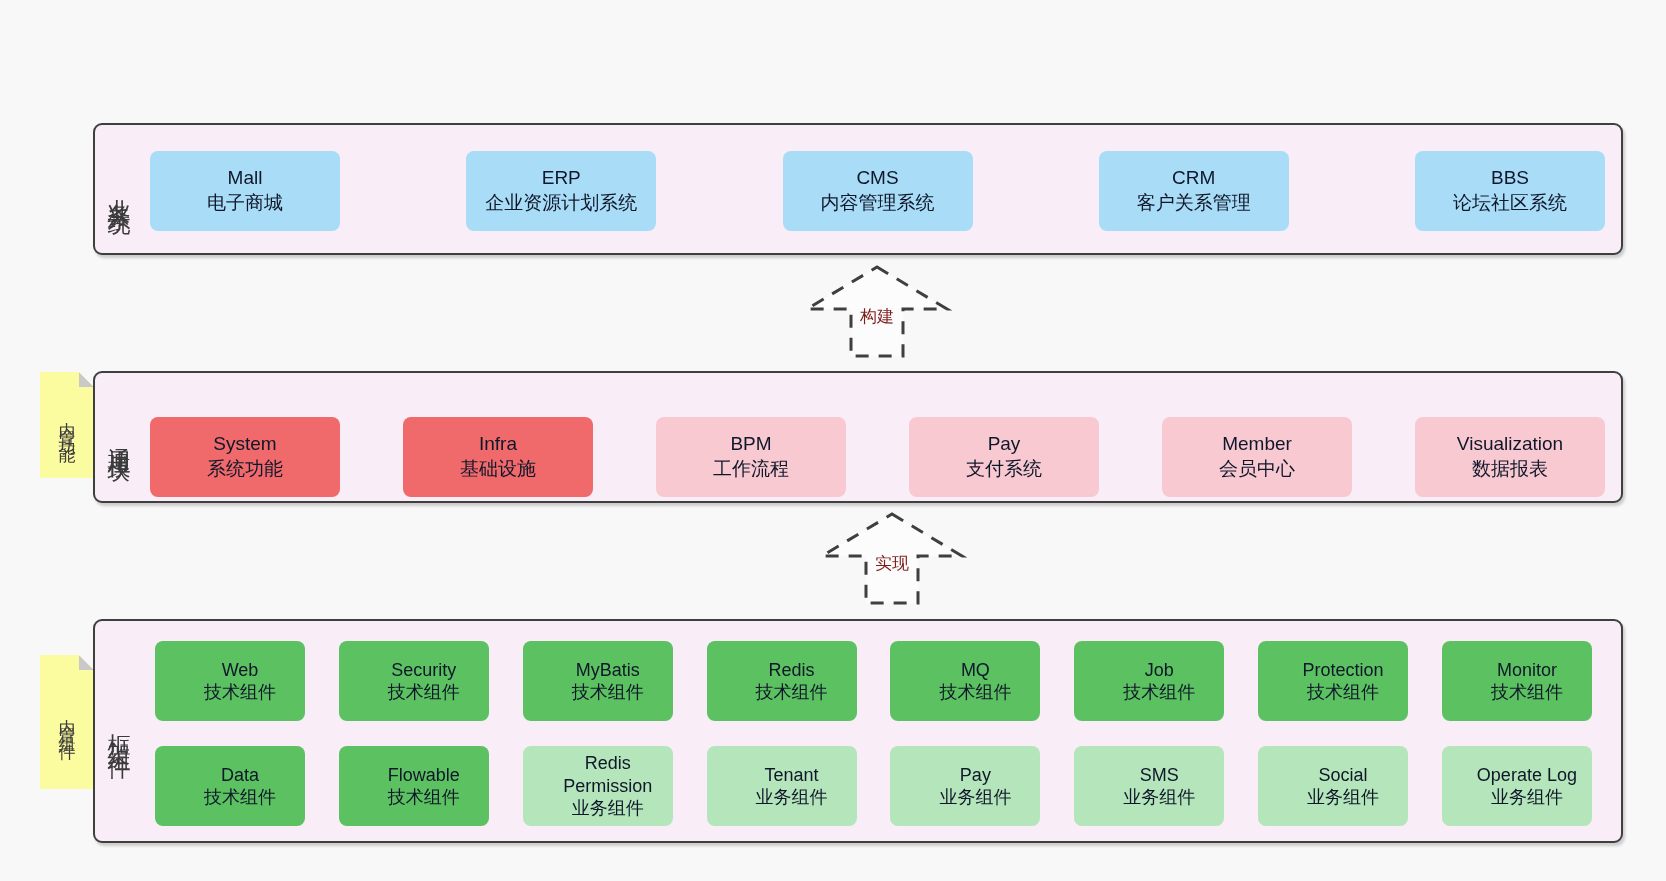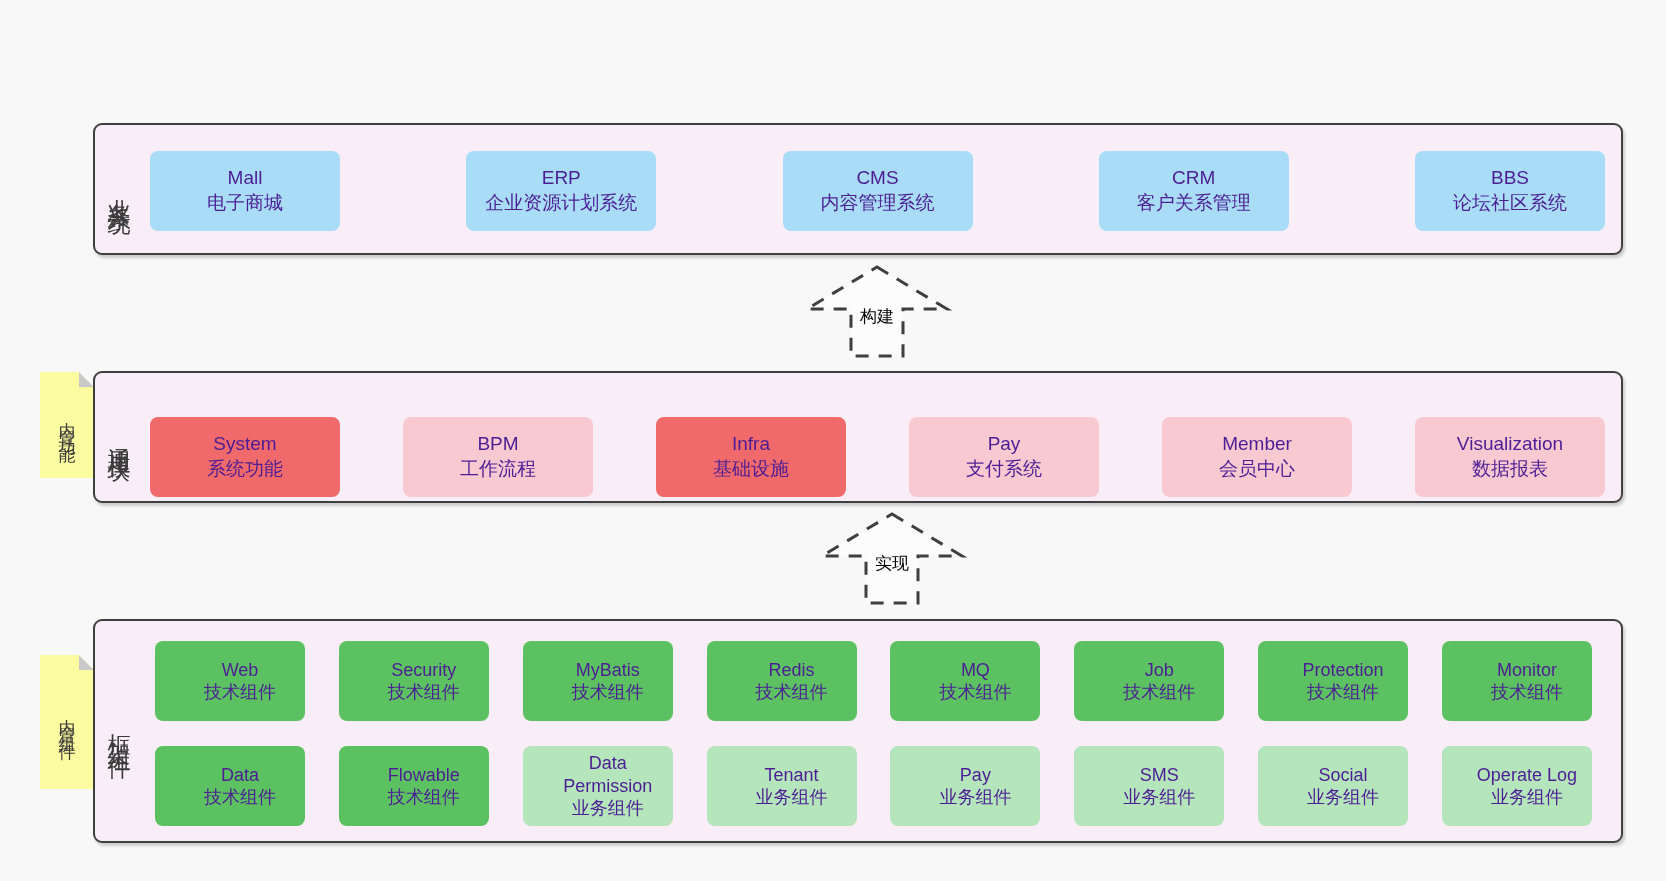--- a/index.html
+++ b/index.html
@@ -10,21 +10,21 @@
   .band{position:absolute;left:93px;width:1530px;background:#f9eef7;
         border:2px solid #3f3f3f;border-radius:9px;
         box-shadow:2px 3px 3px rgba(0,0,0,.18);box-sizing:border-box;}
   .band-label{position:absolute;left:8px;top:0;bottom:0;width:34px;
               display:flex;align-items:center;justify-content:center;
               writing-mode:vertical-rl;font-size:23px;letter-spacing:4px;color:#3b3b3b;}
   .boxrow{position:absolute;left:55px;right:16px;display:flex;justify-content:space-between;}
 
   
   .box{border-radius:8px;display:flex;flex-direction:column;justify-content:center;
-       align-items:center;text-align:center;line-height:1.3;font-size:19px;color:#4c1d95;
+       align-items:center;text-align:center;line-height:1.3;font-size:19px;color:#0f172a;
        box-sizing:border-box;padding:4px 8px;}
   .box.w6{width:190px;height:80px;}
   .box.w8{width:150px;height:80px;font-size:18px;line-height:1.25;padding-left:28px;}
   .blue{background:#a9dcf7;}
   .red{background:#f0696b;}
   .pink{background:#f9c9d2;}
   .green{background:#5cc161;}
   .green-light{background:#b5e5ba;}
 
   
@@ -33,21 +33,21 @@
         display:flex;align-items:center;justify-content:center;}
   .note .fold{position:absolute;top:0;right:0;width:15px;height:15px;background:#c9c9c9;
         clip-path:polygon(0 0,100% 100%,0 100%);}
   .note .note-text{writing-mode:vertical-rl;font-size:17px;letter-spacing:8px;color:#3b3b3b;}
   .band{z-index:1;}
 
   
   .arrow{position:absolute;width:150px;height:96px;}
   .arrow svg{position:absolute;left:0;top:0;}
   .arrow .arrow-label{position:absolute;top:40px;left:50%;transform:translateX(-50%);
-        background:#fcfcfc;padding:1px 3px;font-size:17px;white-space:nowrap;color:#000000;}
+        background:#fcfcfc;padding:1px 3px;font-size:17px;white-space:nowrap;color:#7f1d1d;}
 </style>
 </head>
 <body>
 
 <div id="stage">
 
   <div class="band" style="top:123px;height:132px;">
     <div class="band-label">业务系统</div>
     <div class="boxrow" style="top:26px;">
       <div class="box w6 blue">
@@ -84,27 +84,27 @@
     <span class="fold"></span>
     <span class="note-text">内置功能</span>
   </div>
   <div class="band" style="top:371px;height:132px;">
     <div class="band-label">通用模块</div>
     <div class="boxrow" style="top:44px;">
       <div class="box w6 red">
         <span>System</span>
         <span>系统功能</span>
       </div>
-      <div class="box w6 pink">
-        <span>BPM</span>
-        <span>工作流程</span>
-      </div>
       <div class="box w6 red">
         <span>Infra</span>
         <span>基础设施</span>
+      </div>
+      <div class="box w6 pink">
+        <span>BPM</span>
+        <span>工作流程</span>
       </div>
       <div class="box w6 pink">
         <span>Pay</span>
         <span>支付系统</span>
       </div>
       <div class="box w6 pink">
         <span>Member</span>
         <span>会员中心</span>
       </div>
       <div class="box w6 pink">
@@ -166,21 +166,21 @@
     <div class="boxrow" style="left:60px;right:29px;top:125px;">
       <div class="box w8 green">
         <span>Data</span>
         <span>技术组件</span>
       </div>
       <div class="box w8 green">
         <span>Flowable</span>
         <span>技术组件</span>
       </div>
       <div class="box w8 green-light">
-        <span>Data Permission</span>
+        <span>Redis Permission</span>
         <span>业务组件</span>
       </div>
       <div class="box w8 green-light">
         <span>Tenant</span>
         <span>业务组件</span>
       </div>
       <div class="box w8 green-light">
         <span>Pay</span>
         <span>业务组件</span>
       </div>

